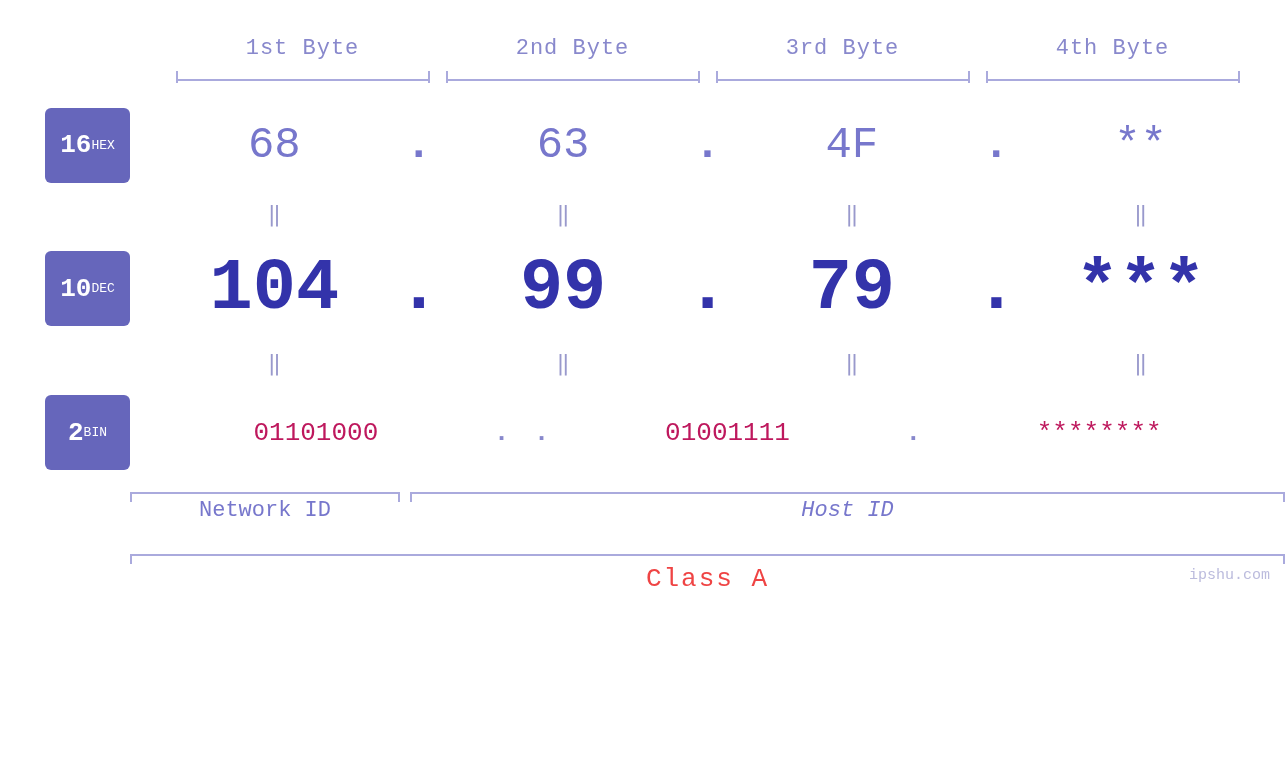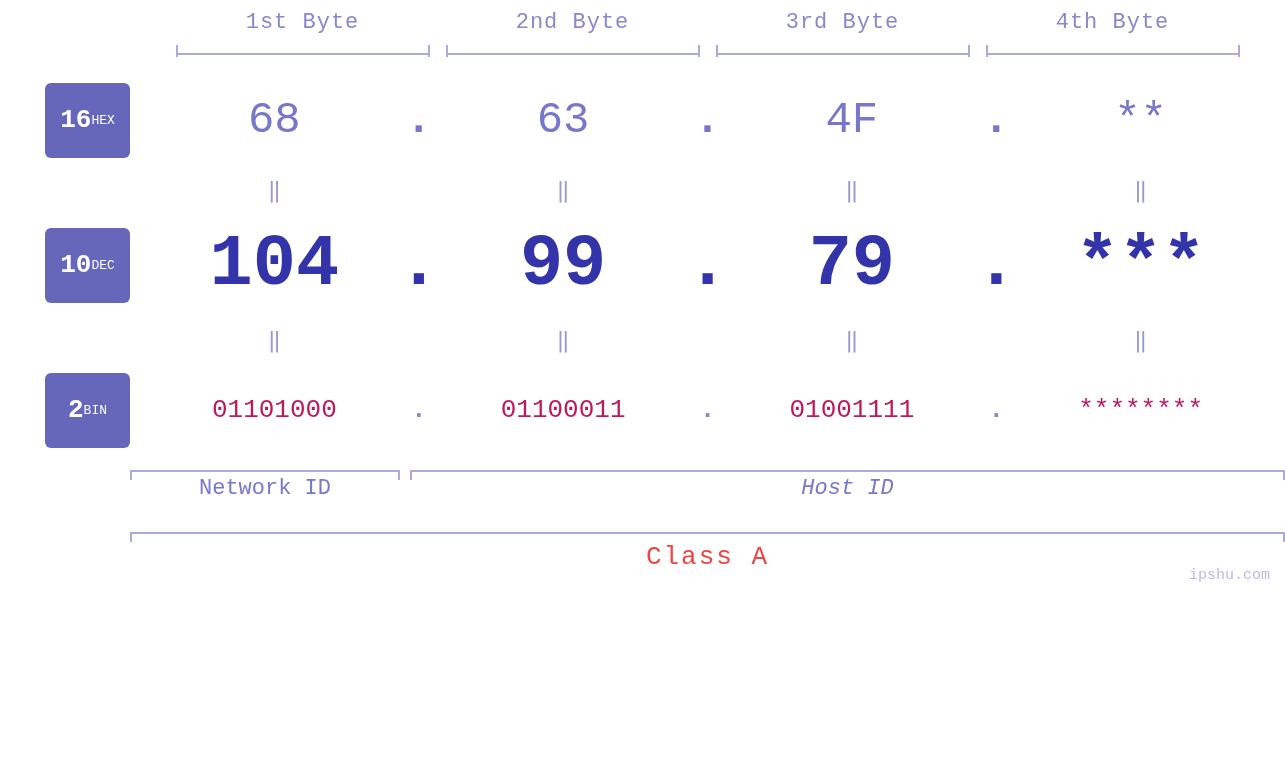--- a/index.html
+++ b/index.html
@@ -12,21 +12,21 @@
       position: relative;
     }
 
     .main-container {
       width: 1285px;
       height: 594px;
       position: relative;
       display: flex;
       flex-direction: column;
       align-items: center;
-      padding-top: 10px;
+      padding-top: 36px;
     }
 
     
     .byte-headers {
       display: flex;
       width: 1080px;
       margin-left: 130px;
       margin-bottom: 10px;
     }
     .byte-header {
@@ -487,23 +487,20 @@
       <span class="base-number">2</span>
       <span class="base-label">BIN</span>
     </div>
     <div class="values-row">
       <div class="col-val">
         <span class="byte-value small">01101000</span>
       </div>
       <div class="col-dot">
         <span class="dot small">.</span>
       </div>
-      <div class="col-val">
-        <span class="byte-value small">01100011</span>
-      </div>
       <div class="col-dot">
         <span class="dot small">.</span>
       </div>
       <div class="col-val">
         <span class="byte-value small">01001111</span>
       </div>
       <div class="col-dot">
         <span class="dot small">.</span>
       </div>
       <div class="col-val">

